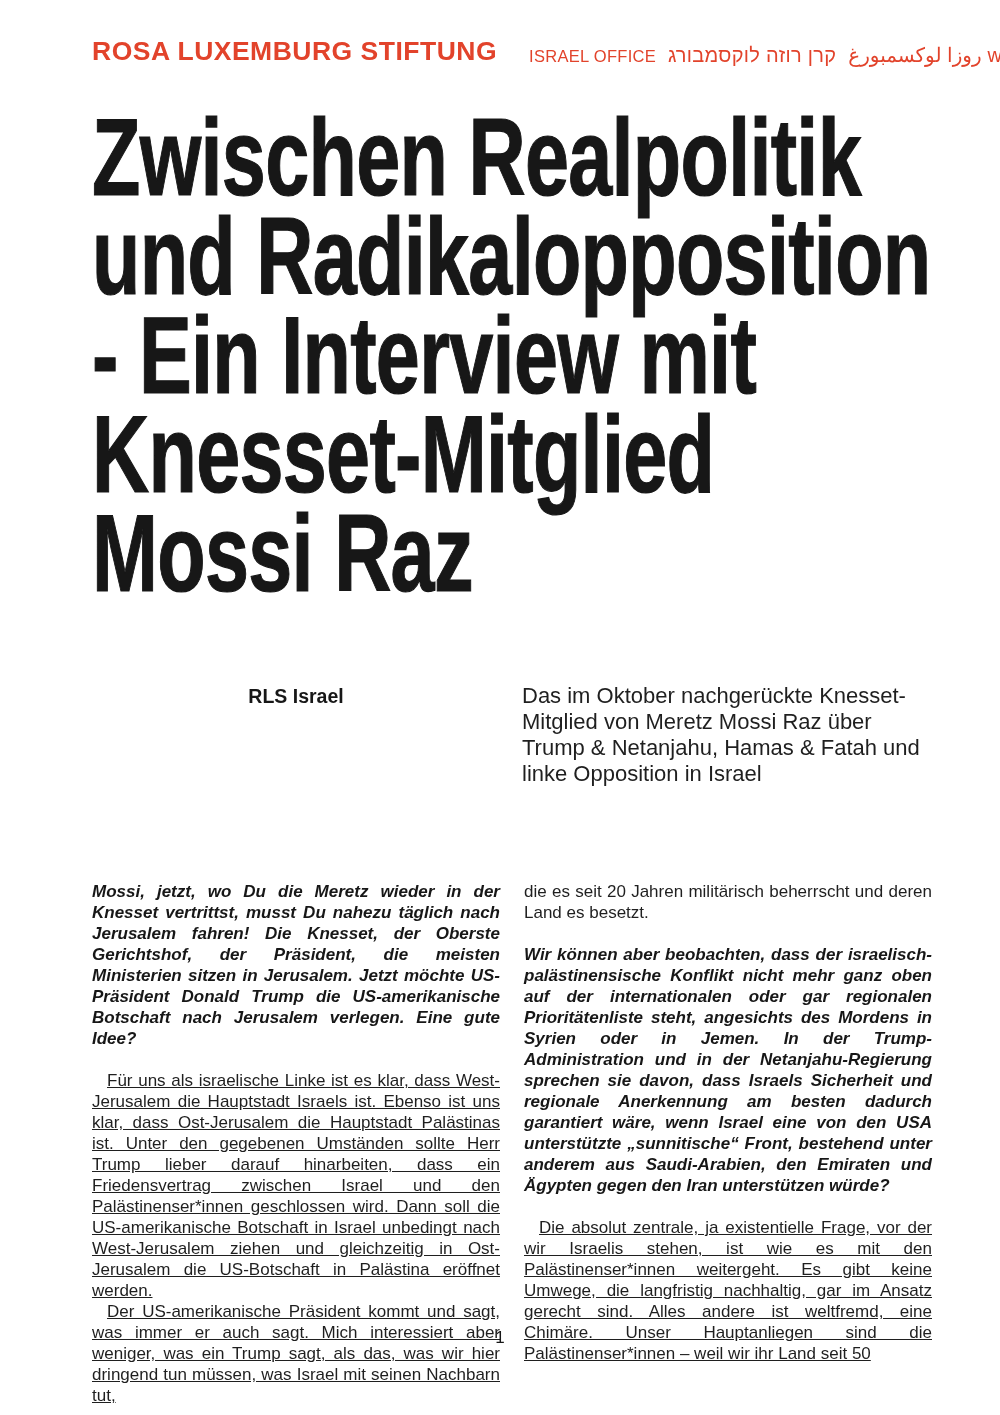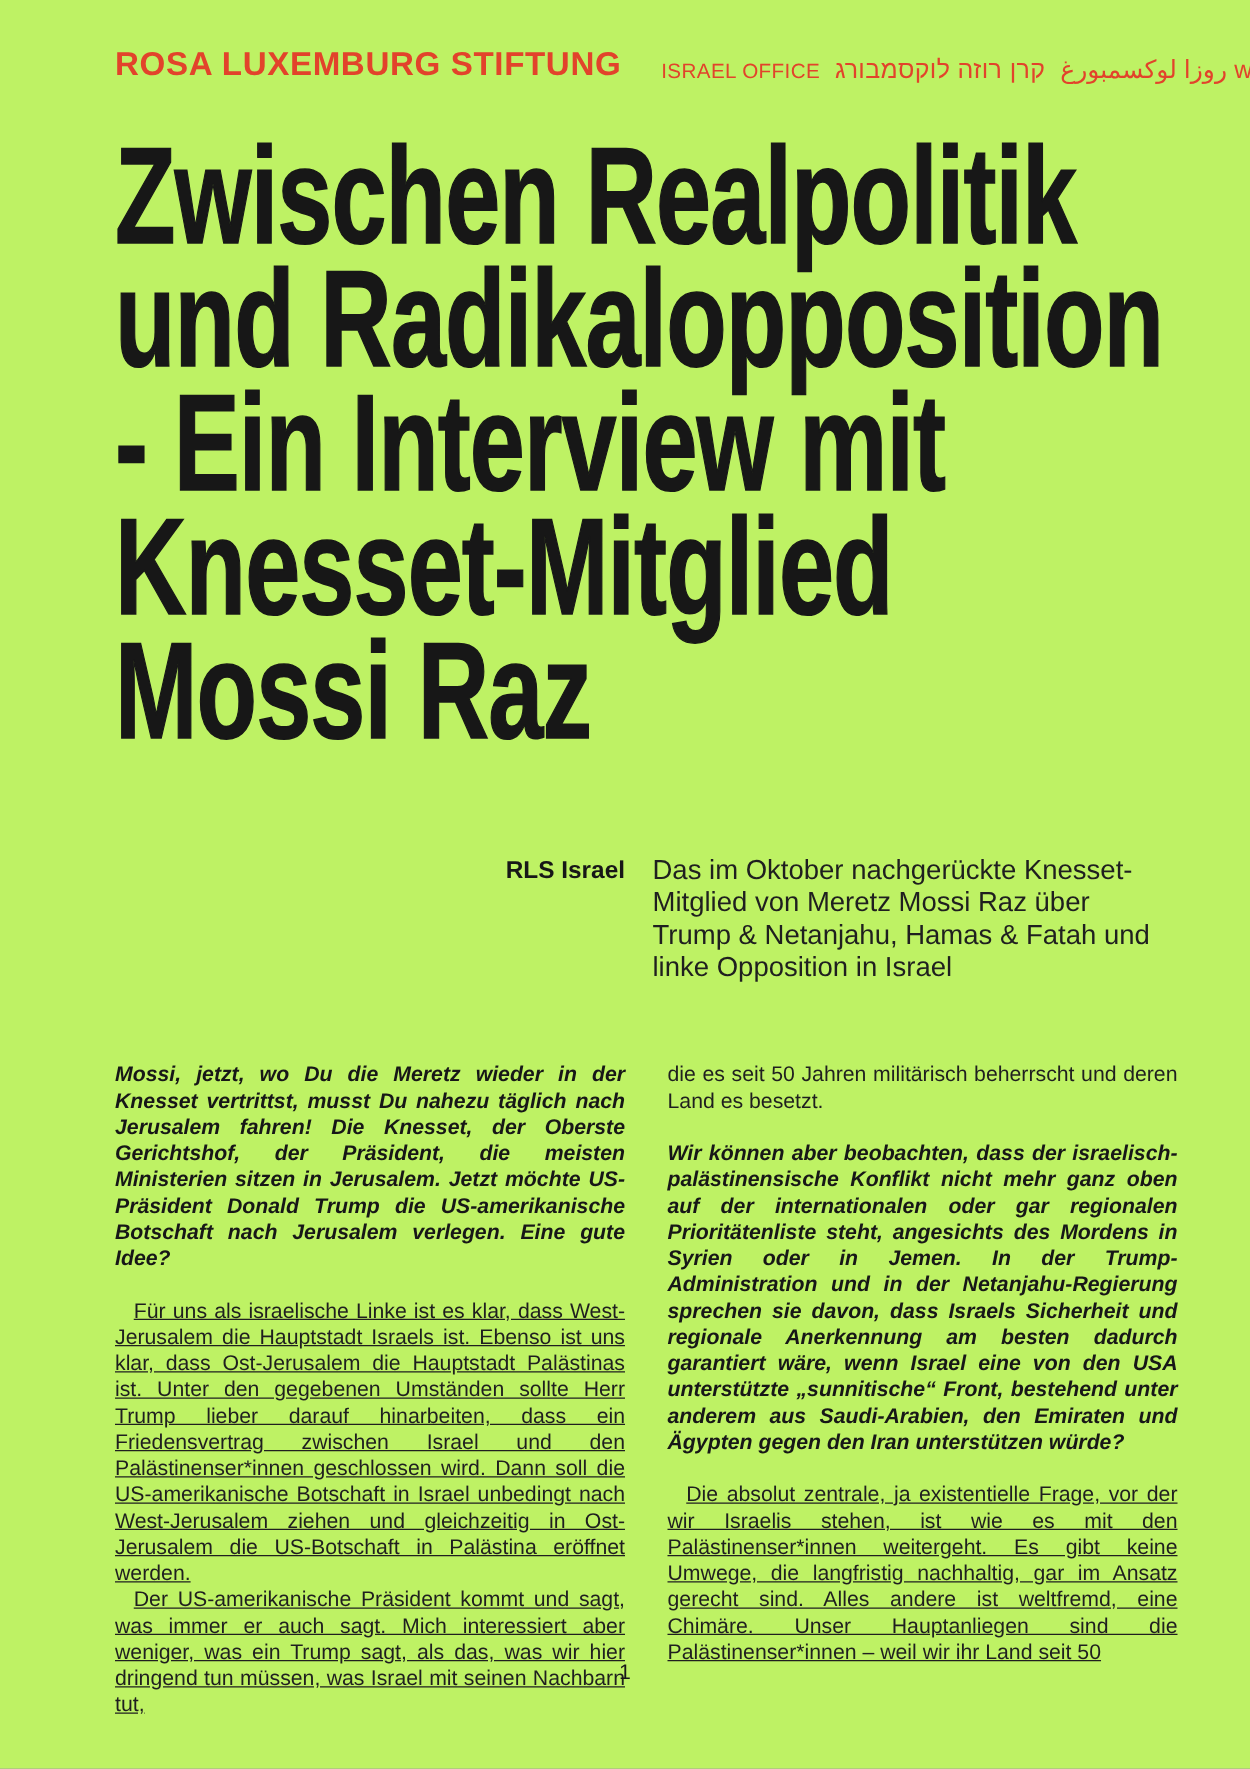--- a/index.html
+++ b/index.html
@@ -1,20 +1,20 @@
 <!DOCTYPE html>
 <html lang="de" style="--accent: #e2432b;"><head>
 <meta charset="utf-8">
 <style>
   html,body{margin:0;padding:0;background:#9a9a9a;}
   .page{
     position:relative;
     width:1000px;height:1415px;
     margin:0 auto;
-    background:#bef264;
+    background:#ffffff;
     overflow:hidden;
     font-family:"Liberation Sans",sans-serif;
     color:#1f1f1f;
   }
   
   .masthead{position:absolute;top:36px;left:92px;right:70px;height:30px;}
   .logo{
     position:absolute;left:0;top:0;
     font-size:26.5px;font-weight:bold;letter-spacing:.5px;
     color:var(--accent);white-space:nowrap;
@@ -35,30 +35,30 @@
     -webkit-text-stroke:1.2px #171717;
     margin:0;
   }
   .headline .hl-line{white-space:nowrap;}
   
   .byline{
     position:absolute;top:683px;left:92px;width:838px;
     display:grid;grid-template-columns:408px 408px;column-gap:22px;
   }
   .byline-label{
-    text-align:right;font-weight:bold;
+    text-align:center;font-weight:bold;
     font-size:19.5px;line-height:26px;color:#171717;
   }
   .byline-text{
     font-size:22px;line-height:26px;color:#1f1f1f;
   }
   
   .bodytext{
-    position:absolute;top:849px;left:92px;width:838px;
-    display:grid;grid-template-columns:408px 408px;column-gap:34px;
+    position:absolute;top:881px;left:92px;width:838px;
+    display:grid;grid-template-columns:408px 408px;column-gap:24px;
   }
   .col{font-size:17px;line-height:21px;text-align:justify;hyphens:auto;-webkit-hyphens:auto;}
   .para{margin:0;}
   .para.q{font-weight:bold;font-style:italic;margin:21px 0;color:#171717;}
   .para.q:first-child{margin-top:0;}
   .para.indent{text-indent:15px;text-decoration:underline;}
   
   .pagefoot{
     position:absolute;top:1328px;left:0;width:100%;
     text-align:center;font-size:17px;color:#171717;
@@ -91,21 +91,21 @@
     <div class="byline-text">Das im Oktober nachgerückte Knesset-Mitglied von Meretz Mossi Raz über Trump &amp; Netanjahu, Hamas &amp; Fatah und linke Opposition in Israel</div>
   </div>
 
   <div class="bodytext">
     <div class="col">
       <p class="para q">Mossi, jetzt, wo Du die Meretz wieder in der Knesset vertrittst, musst Du nahezu täglich nach Jerusalem fahren! Die Knesset, der Oberste Gerichtshof, der Präsident, die meisten Ministerien sitzen in Jerusalem. Jetzt möchte US-Präsident Donald Trump die US-amerikanische Botschaft nach Jerusalem verlegen. Eine gute Idee?</p>
       <p class="para a indent">Für uns als israelische Linke ist es klar, dass West-Jerusalem die Hauptstadt Israels ist. Ebenso ist uns klar, dass Ost-Jerusalem die Hauptstadt Palästinas ist. Unter den gegebenen Umständen sollte Herr Trump lieber darauf hinarbeiten, dass ein Friedensvertrag zwischen Israel und den Palästinenser*innen geschlossen wird. Dann soll die US-amerikanische Botschaft in Israel unbedingt nach West-Jerusalem ziehen und gleichzeitig in Ost-Jerusalem die US-Botschaft in Palästina eröffnet werden.</p>
       <p class="para a indent">Der US-amerikanische Präsident kommt und sagt, was immer er auch sagt. Mich interessiert aber weniger, was ein Trump sagt, als das, was wir hier dringend tun müssen, was Israel mit seinen Nachbarn tut,</p>
     </div>
     <div class="col">
-      <p class="para a">die es seit 50 Jahren militärisch beherrscht und deren Land es besetzt.</p>
+      <p class="para a">die es seit 20 Jahren militärisch beherrscht und deren Land es besetzt.</p>
       <p class="para q">Wir können aber beobachten, dass der israelisch-palästinensische Konflikt nicht mehr ganz oben auf der internationalen oder gar regionalen Prioritätenliste steht, angesichts des Mordens in Syrien oder in Jemen. In der Trump-Administration und in der Netanjahu-Regierung sprechen sie davon, dass Israels Sicherheit und regionale Anerkennung am besten dadurch garantiert wäre, wenn Israel eine von den USA unterstützte „sunnitische“ Front, bestehend unter anderem aus Saudi-Arabien, den Emiraten und Ägypten gegen den Iran unterstützen würde?</p>
       <p class="para a indent">Die absolut zentrale, ja existentielle Frage, vor der wir Israelis stehen, ist wie es mit den Palästinenser*innen weitergeht. Es gibt keine Umwege, die langfristig nachhaltig, gar im Ansatz gerecht sind. Alles andere ist weltfremd, eine Chimäre. Unser Hauptanliegen sind die Palästinenser*innen – weil wir ihr Land seit 50</p>
     </div>
   </div>
 
   <div class="pagefoot">1</div>
 
 </div>
 
 </body></html>

